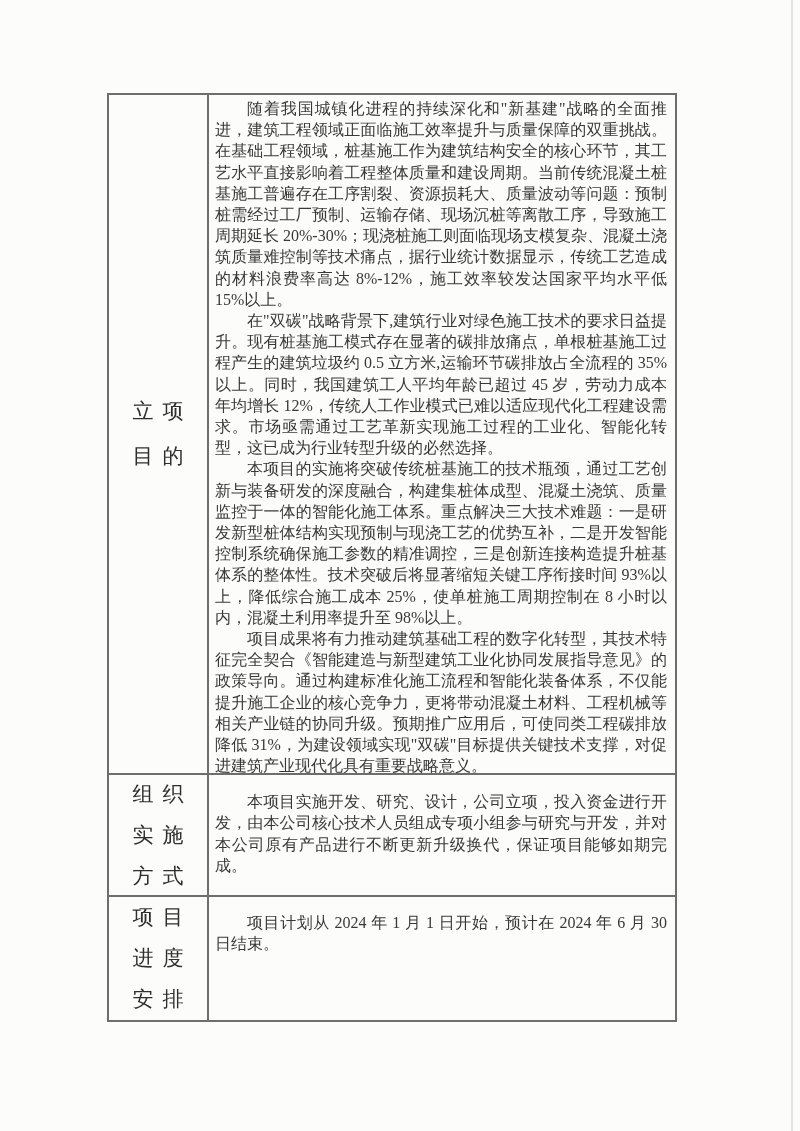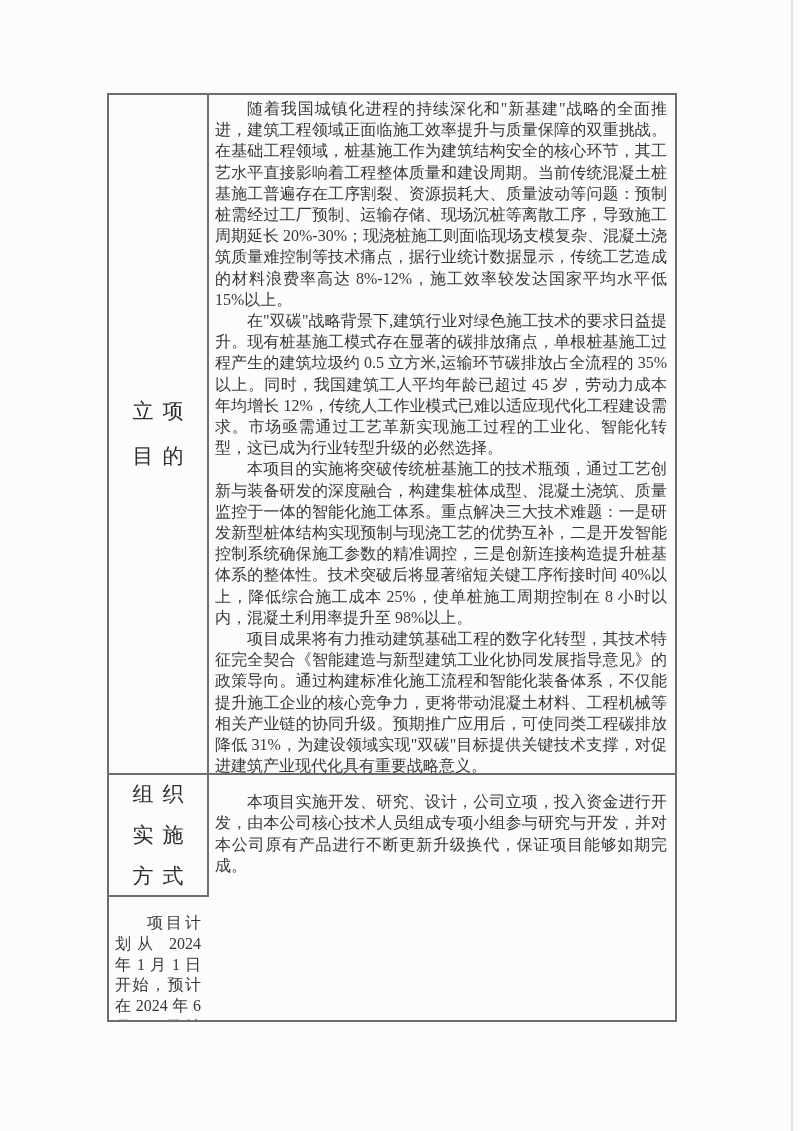--- a/index.html
+++ b/index.html
@@ -91,33 +91,38 @@
 
   <div class="form-table">
 
     <div class="cell label-cell tall">
       <div class="label-line">立项</div>
       <div class="label-line">目的</div>
     </div>
     <div class="cell content-cell">
       <p>随着我国城镇化进程的持续深化和"新基建"战略的全面推进，建筑工程领域正面临施工效率提升与质量保障的双重挑战。在基础工程领域，桩基施工作为建筑结构安全的核心环节，其工艺水平直接影响着工程整体质量和建设周期。当前传统混凝土桩基施工普遍存在工序割裂、资源损耗大、质量波动等问题：预制桩需经过工厂预制、运输存储、现场沉桩等离散工序，导致施工周期延长 20%-30%；现浇桩施工则面临现场支模复杂、混凝土浇筑质量难控制等技术痛点，据行业统计数据显示，传统工艺造成的材料浪费率高达 8%-12%，施工效率较发达国家平均水平低 15%以上。</p>
       <p>在"双碳"战略背景下,建筑行业对绿色施工技术的要求日益提升。现有桩基施工模式存在显著的碳排放痛点，单根桩基施工过程产生的建筑垃圾约 0.5 立方米,运输环节碳排放占全流程的 35%以上。同时，我国建筑工人平均年龄已超过 45 岁，劳动力成本年均增长 12%，传统人工作业模式已难以适应现代化工程建设需求。市场亟需通过工艺革新实现施工过程的工业化、智能化转型，这已成为行业转型升级的必然选择。</p>
-      <p>本项目的实施将突破传统桩基施工的技术瓶颈，通过工艺创新与装备研发的深度融合，构建集桩体成型、混凝土浇筑、质量监控于一体的智能化施工体系。重点解决三大技术难题：一是研发新型桩体结构实现预制与现浇工艺的优势互补，二是开发智能控制系统确保施工参数的精准调控，三是创新连接构造提升桩基体系的整体性。技术突破后将显著缩短关键工序衔接时间 40%以上，降低综合施工成本 25%，使单桩施工周期控制在 8 小时以内，混凝土利用率提升至 98%以上。</p>
+      <p>本项目的实施将突破传统桩基施工的技术瓶颈，通过工艺创新与装备研发的深度融合，构建集桩体成型、混凝土浇筑、质量监控于一体的智能化施工体系。重点解决三大技术难题：一是研发新型桩体结构实现预制与现浇工艺的优势互补，二是开发智能控制系统确保施工参数的精准调控，三是创新连接构造提升桩基体系的整体性。技术突破后将显著缩短关键工序衔接时间 93%以上，降低综合施工成本 25%，使单桩施工周期控制在 8 小时以内，混凝土利用率提升至 98%以上。</p>
       <p>项目成果将有力推动建筑基础工程的数字化转型，其技术特征完全契合《智能建造与新型建筑工业化协同发展指导意见》的政策导向。通过构建标准化施工流程和智能化装备体系，不仅能提升施工企业的核心竞争力，更将带动混凝土材料、工程机械等相关产业链的协同升级。预期推广应用后，可使同类工程碳排放降低 31%，为建设领域实现"双碳"目标提供关键技术支撑，对促进建筑产业现代化具有重要战略意义。</p>
     </div>
 
     <div class="cell label-cell short row2-start">
       <div class="label-line">组织</div>
       <div class="label-line">实施</div>
       <div class="label-line">方式</div>
     </div>
     <div class="cell content-cell content-center row2-start">
       <p>本项目实施开发、研究、设计，公司立项，投入资金进行开发，由本公司核心技术人员组成专项小组参与研究与开发，并对本公司原有产品进行不断更新升级换代，保证项目能够如期完成。</p>
     </div>
 
+    <div class="cell label-cell short row2-start">
+      <div class="label-line">项目</div>
+      <div class="label-line">进度</div>
+      <div class="label-line">安排</div>
+    </div>
     <div class="cell content-cell row3 row2-start">
       <p>项目计划从 2024 年 1 月 1 日开始，预计在 2024 年 6 月 30 日结束。</p>
     </div>
 
   </div>
 
   <div class="scan-edge-right"></div>
 </div>
 
 </body></html>

